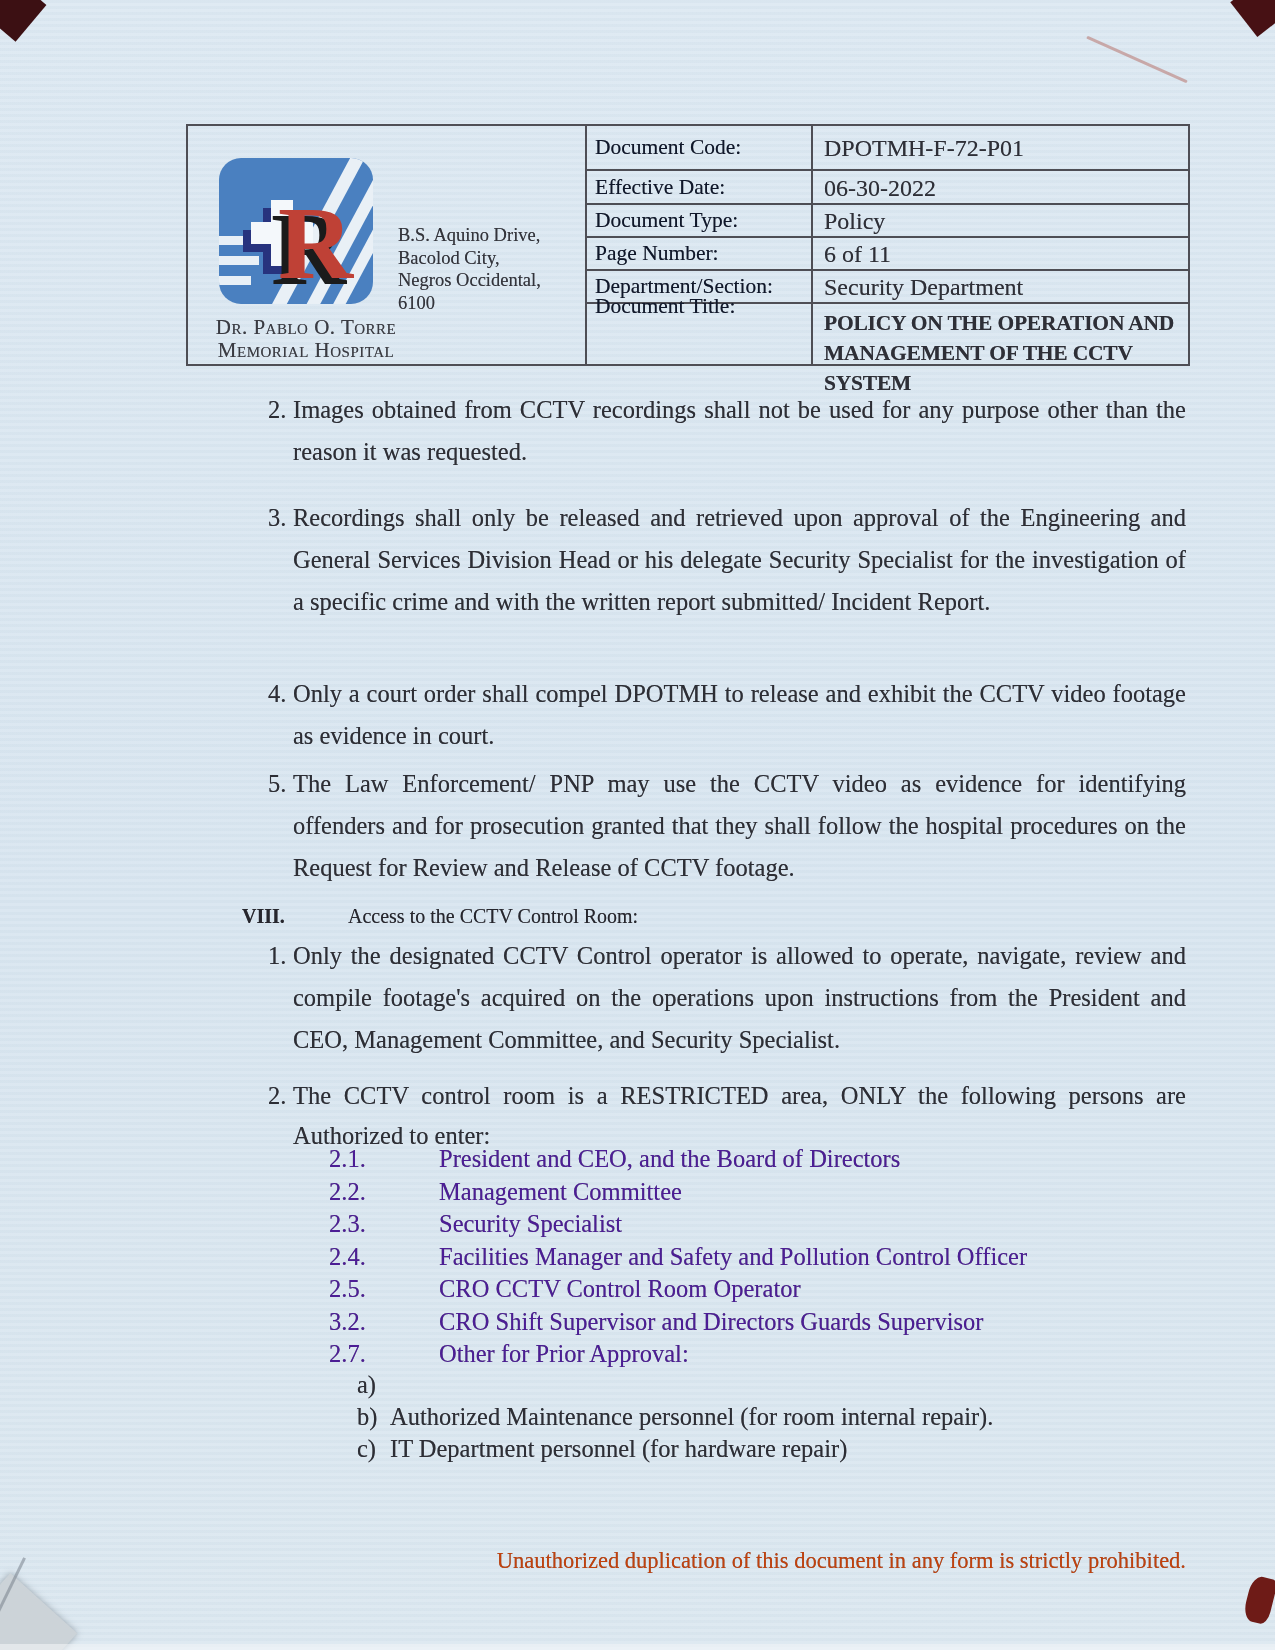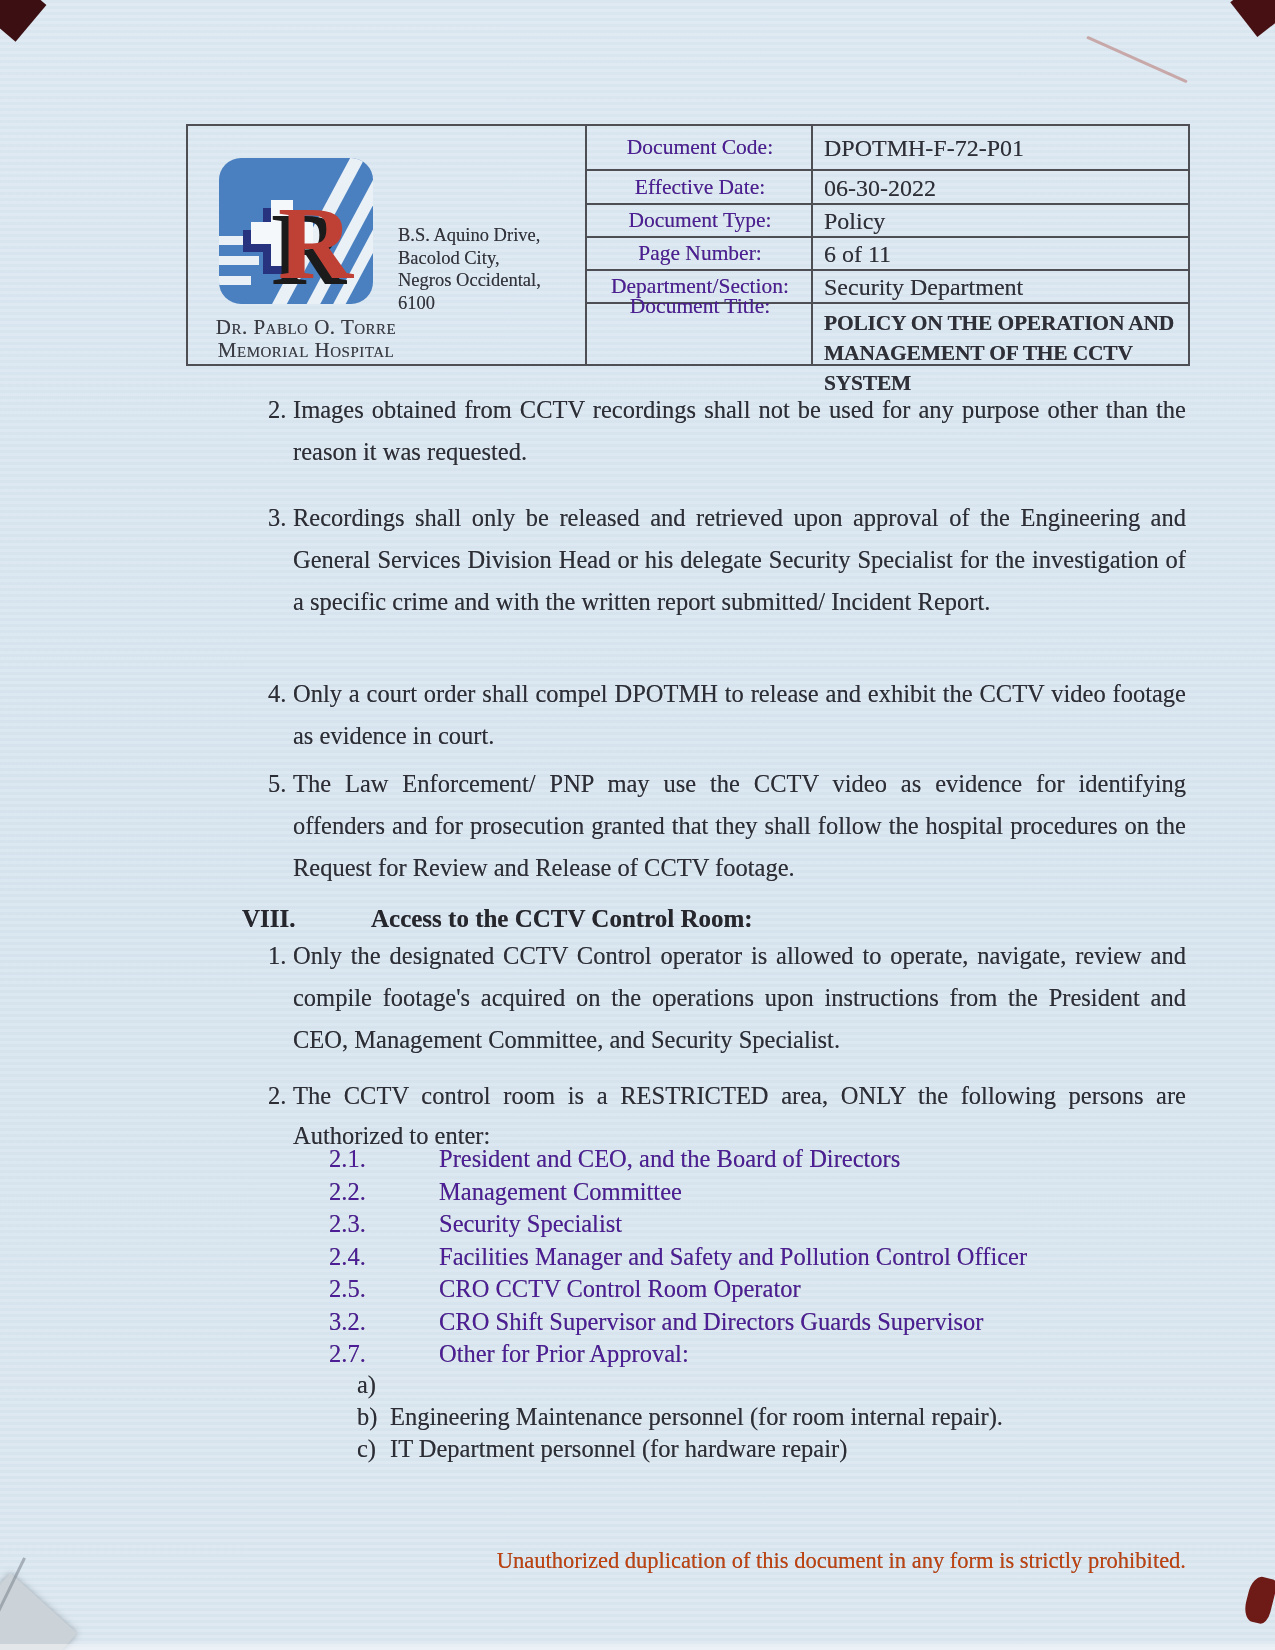--- a/index.html
+++ b/index.html
@@ -23,42 +23,42 @@
   .crease-bl{position:absolute;left:6px;bottom:18px;width:3px;height:78px;background:rgba(120,130,140,0.55);transform:rotate(26deg);}
   .blob-br{position:absolute;left:1247px;top:1577px;width:26px;height:46px;background:#6e1b17;border-radius:40% 20% 30% 40%;transform:rotate(14deg);}
   .edge-b{position:absolute;left:0;bottom:0;width:100%;height:6px;background:rgba(245,248,250,0.55);}
 
   
   .htable{position:absolute;left:186px;top:124px;width:1000px;height:238px;border:2px solid #4e4e55;background:transparent;}
   .vlineA{position:absolute;left:397px;top:0;width:0;height:100%;border-left:2px solid #4e4e55;}
   .vlineB{position:absolute;left:623px;top:0;width:0;height:100%;border-left:2px solid #4e4e55;}
   .hline{position:absolute;left:397px;right:0;height:0;border-top:2px solid #4e4e55;}
   .hl1{top:43px}.hl2{top:77px}.hl3{top:110px}.hl4{top:143px}.hl5{top:176px}
-  .tlabel{position:absolute;left:407px;width:210px;font-size:21.5px;color:#4c1d95;text-align:center;}
+  .tlabel{position:absolute;left:407px;width:210px;font-size:21.5px;color:#0f172a;}
   .tvalue{position:absolute;left:636px;width:352px;font-size:24px;color:#2e2f37;}
   .r1{top:9px}.r2{top:49px}.r3{top:82px}.r4{top:115px}.r5{top:148px}.r6{top:168px}
   .tvalue.title{font-weight:bold;font-size:21.5px;line-height:30px;top:182px;letter-spacing:-0.2px;}
 
   
   .logo{position:absolute;left:215px;top:156px;width:170px;height:156px;}
   .hospital-name{position:absolute;left:186px;top:316px;width:240px;text-align:center;
     font-variant:small-caps;font-size:21px;line-height:23px;color:#3a3b42;letter-spacing:0.5px;}
   .address{position:absolute;left:398px;top:224px;width:160px;
     font-size:18.5px;line-height:22.5px;color:#33343b;}
 
   
   .para{position:absolute;left:293px;width:893px;text-align:justify;
     font-size:24.5px;line-height:42px;color:#2d2e35;}
   .para .num{position:absolute;left:-25px;}
   .p2{top:389px}.p3{top:497px}.p4{top:673px}.p5{top:763px}
   .s1{top:935px}.s2{top:1076px;line-height:40px;}
 
-  .section-head{position:absolute;left:242px;top:905px;font-size:25px;color:#26262d;}
+  .section-head{position:absolute;left:242px;top:905px;font-size:20px;color:#26262d;}
   .section-head .snum{font-weight:bold;}
-  .section-head .stitle{font-weight:bold;position:absolute;left:106px;top:0;white-space:nowrap;margin-left:23px;}
+  .section-head .stitle{font-weight:normal;position:absolute;left:106px;top:0;white-space:nowrap;}
 
   .subrow{position:absolute;left:439px;width:740px;font-size:24.5px;color:#4c1d95;white-space:nowrap;}
   .subrow .num{position:absolute;left:-110px;}
   .sr0{top:1145px}.sr1{top:1178px}.sr2{top:1210px}.sr3{top:1243px}
   .sr4{top:1275px}.sr5{top:1308px}.sr6{top:1340px}
 
   .letrow{position:absolute;left:390px;width:780px;font-size:24.5px;color:#2d2e35;white-space:nowrap;}
   .letrow .num{position:absolute;left:-33px;}
   .lr0{top:1371px}.lr1{top:1403px}.lr2{top:1435px}
 
@@ -203,20 +203,20 @@
 <div class="subrow sr6 ink">
   <span class="num">2.7.</span>
   <span>Other for Prior Approval:</span>
 </div>
 
 <div class="letrow lr0 ink">
   <span class="num">a)</span>
 </div>
 <div class="letrow lr1 ink">
   <span class="num">b)</span>
-  <span>Engineering Maintenance personnel (for room internal repair).</span>
+  <span>Authorized Maintenance personnel (for room internal repair).</span>
 </div>
 <div class="letrow lr2 ink">
   <span class="num">c)</span>
   <span>IT Department personnel (for hardware repair)</span>
 </div>
 
 <div class="footer-note ink">Unauthorized duplication of this document in any form is strictly prohibited.</div>
 
 </body></html>

